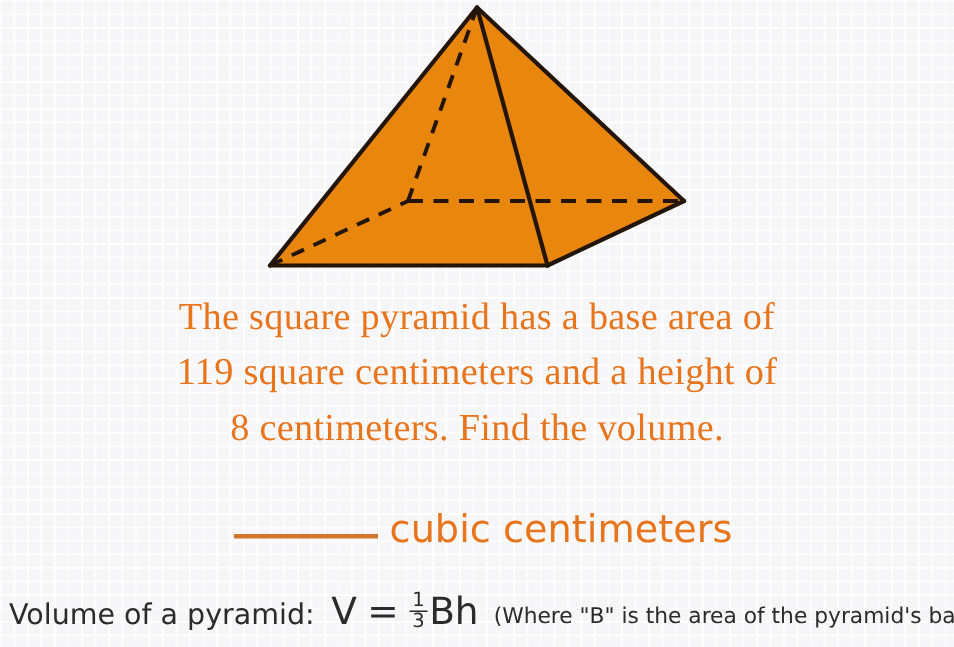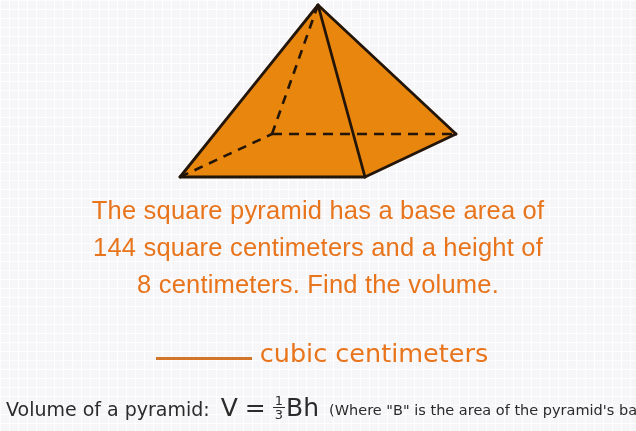--- a/index.html
+++ b/index.html
@@ -48,21 +48,21 @@
   #problem-text {
     position: absolute;
     left: 0;
     top: 192px;
     width: 636px;
     text-align: center;
     color: #e8741c;
     font-size: 25.5px;
     line-height: 37px;
     letter-spacing: 0.2px;
-    font-family: Liberation Sans, sans-serif;
+    font-family: Liberation Serif, serif;
     font-weight: 400;
   }
   #problem-text .pline {
     display: block;
     white-space: nowrap;
   }
 
   #answer-row {
     position: absolute;
     left: 4px;
@@ -153,21 +153,21 @@
       <line x1="318" y1="5" x2="180" y2="177" stroke="#231509" stroke-width="2.8" stroke-linecap="round"></line>
       <line x1="318" y1="5" x2="456" y2="134" stroke="#231509" stroke-width="2.8" stroke-linecap="round"></line>
       <line x1="318" y1="5" x2="365" y2="177" stroke="#231509" stroke-width="2.8" stroke-linecap="round"></line>
       <line x1="180" y1="177" x2="365" y2="177" stroke="#231509" stroke-width="2.8" stroke-linecap="round"></line>
       <line x1="365" y1="177" x2="456" y2="134" stroke="#231509" stroke-width="2.8" stroke-linecap="round"></line>
     </svg>
   </div>
 
   <div id="problem-text">
     <span class="pline">The square pyramid has a base area of</span>
-    <span class="pline">144 square centimeters and a height of</span>
+    <span class="pline">119 square centimeters and a height of</span>
     <span class="pline">8 centimeters. Find the volume.</span>
   </div>
 
   <div id="answer-row">
     <span id="answer-blank"></span><span id="answer-units">cubic centimeters</span>
   </div>
 
   <div id="formula-bar">
     <span id="formula-label">Volume of a pyramid:</span>
     <span id="formula-expr">

